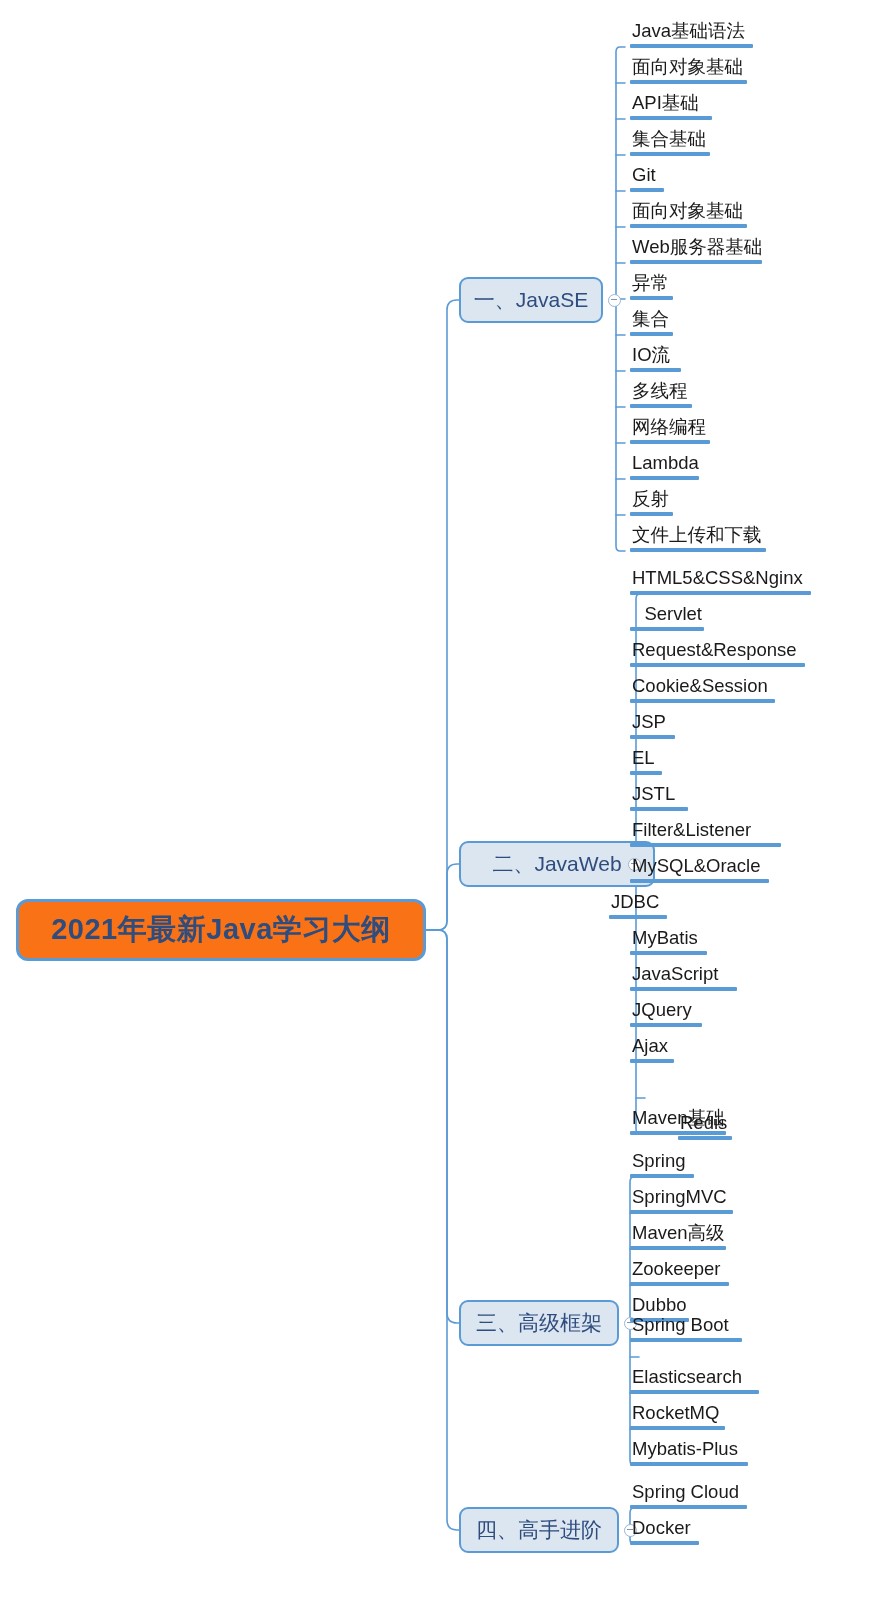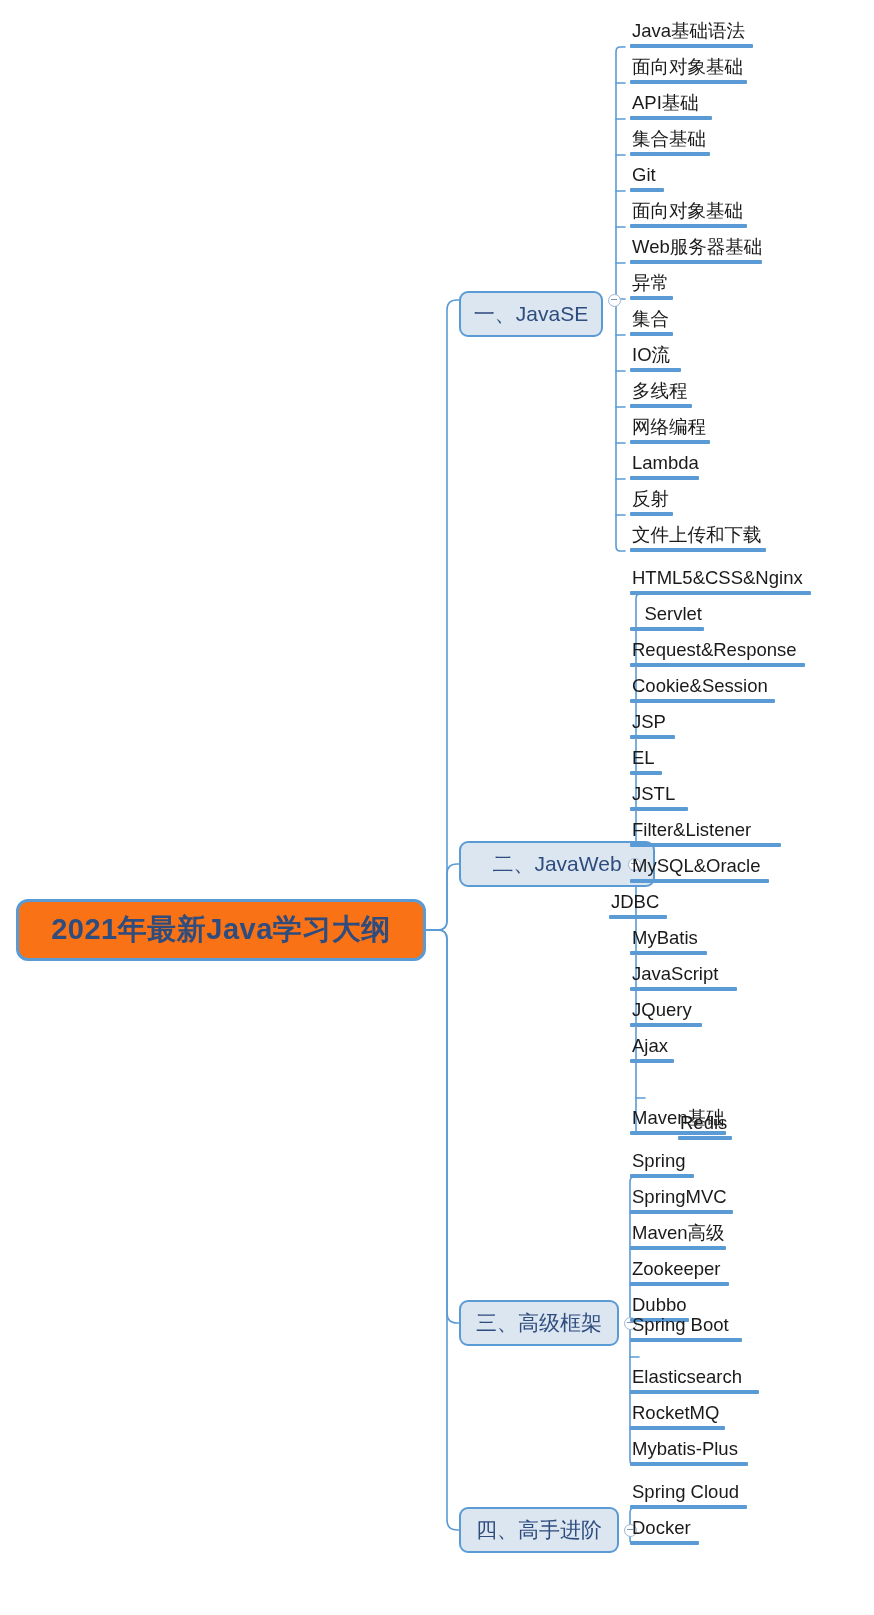--- a/index.html
+++ b/index.html
@@ -127,21 +127,21 @@
       <path d="M 639 1508 H 634 Q 630 1508 630 1513
         V 1539 Q 630 1544 634 1544 H 639" fill="none" stroke="#5B9BD5" stroke-width="1.6" stroke-linecap="round"></path>
       <path d="M 632 1530 H 630" fill="none" stroke="#5B9BD5" stroke-width="1.6" stroke-linecap="round"></path>
     </svg>
 
   <div class="root-node">
     <span>2021年最新Java学习大纲</span>
   </div>
 
   <div id="branch-layer">
-      <div class="branch-node" style="left: 459px; top: 291px; width: 144px;">
+      <div class="branch-node" style="left: 459px; top: 277px; width: 144px;">
         <span>一、JavaSE</span>
       </div>
       <div class="toggle" style="left: 608px; top: 293.5px;"></div>
       <div class="branch-node" style="left: 459px; top: 841px; width: 196px;">
         <span>二、JavaWeb</span>
       </div>
       <div class="toggle" style="left: 628px; top: 857.5px;"></div>
       <div class="branch-node" style="left: 459px; top: 1300px; width: 160px;">
         <span>三、高级框架</span>
       </div>

